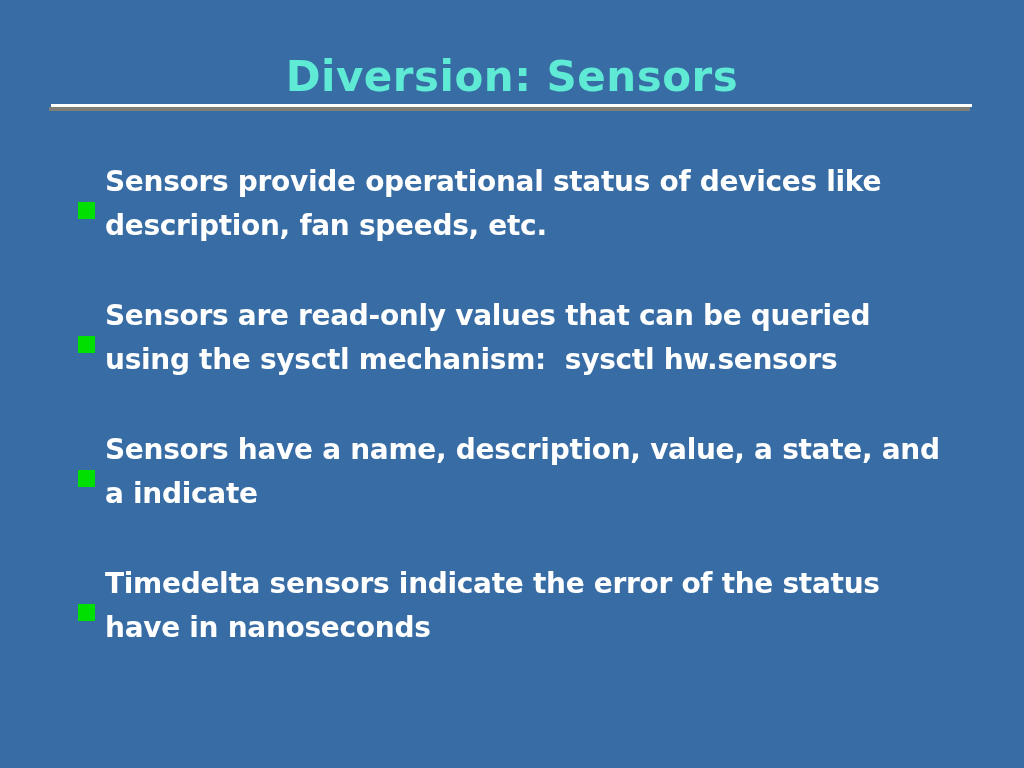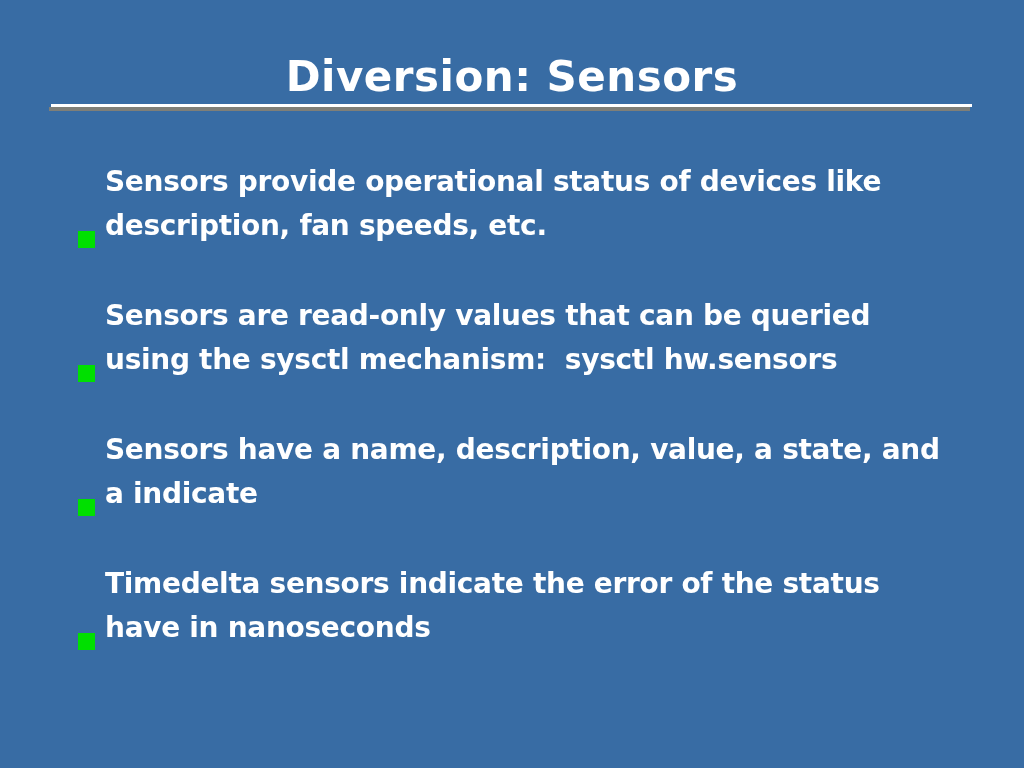--- a/index.html
+++ b/index.html
@@ -18,21 +18,21 @@
   }
   .title {
     position: absolute;
     top: 52px;
     left: 0;
     width: 100%;
     text-align: center;
     font-size: 42px;
     font-weight: bold;
     letter-spacing: 0.5px;
-    color: #ffffff;
+    color: #5eead4;
     white-space: nowrap;
   }
   .title-rule {
     position: absolute;
     top: 104px;
     left: 49px;
     width: 923px;
     height: 8px;
   }
   .title-rule .rule-gray {
@@ -52,21 +52,21 @@
     background: #FFFFFF;
   }
   .bullets {
     position: absolute;
     top: 160px;
     left: 78px;
     right: 40px;
   }
   .bullet-item {
     display: flex;
-    align-items: flex-end;
+    align-items: center;
     margin-bottom: 46px;
   }
   .bullet-square {
     flex: 0 0 auto;
     width: 17px;
     height: 17px;
     background: #00E000;
     margin-top: 12px;
     margin-right: 10px;
   }

